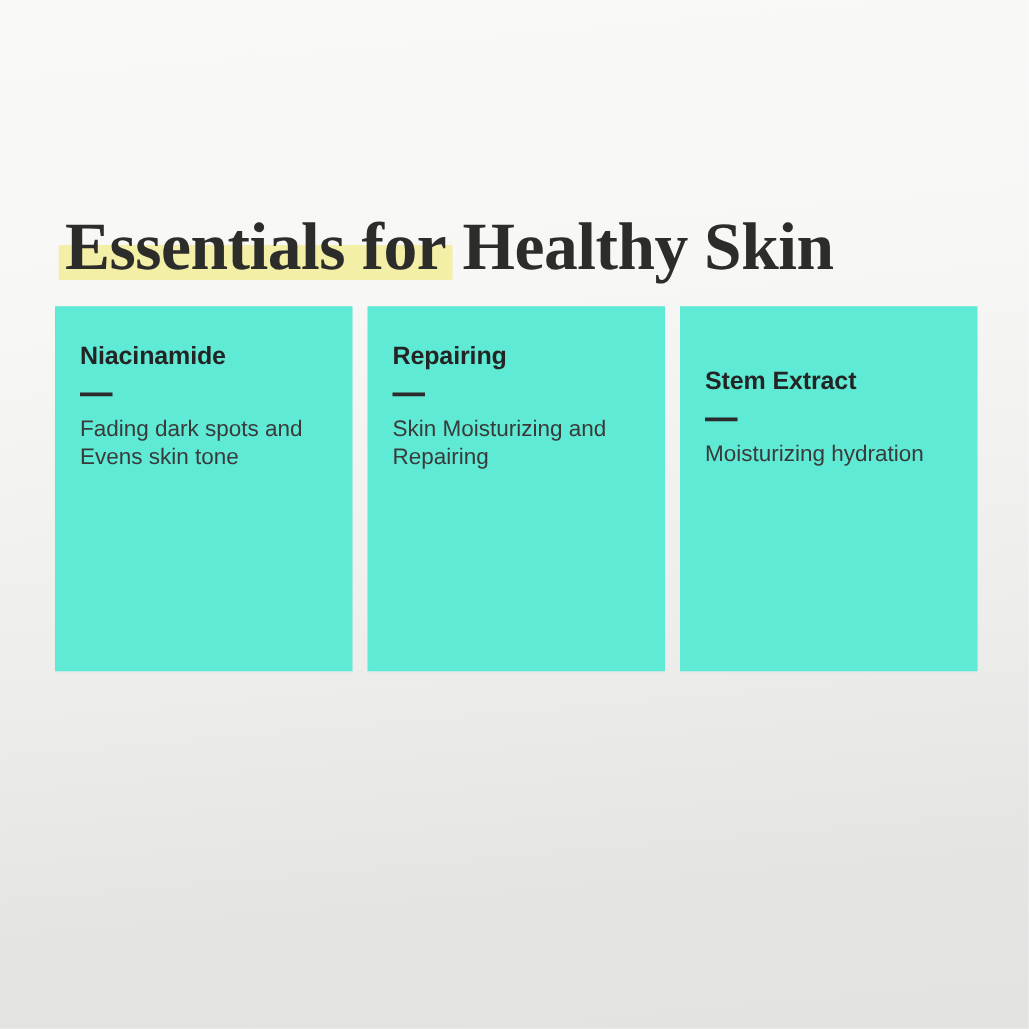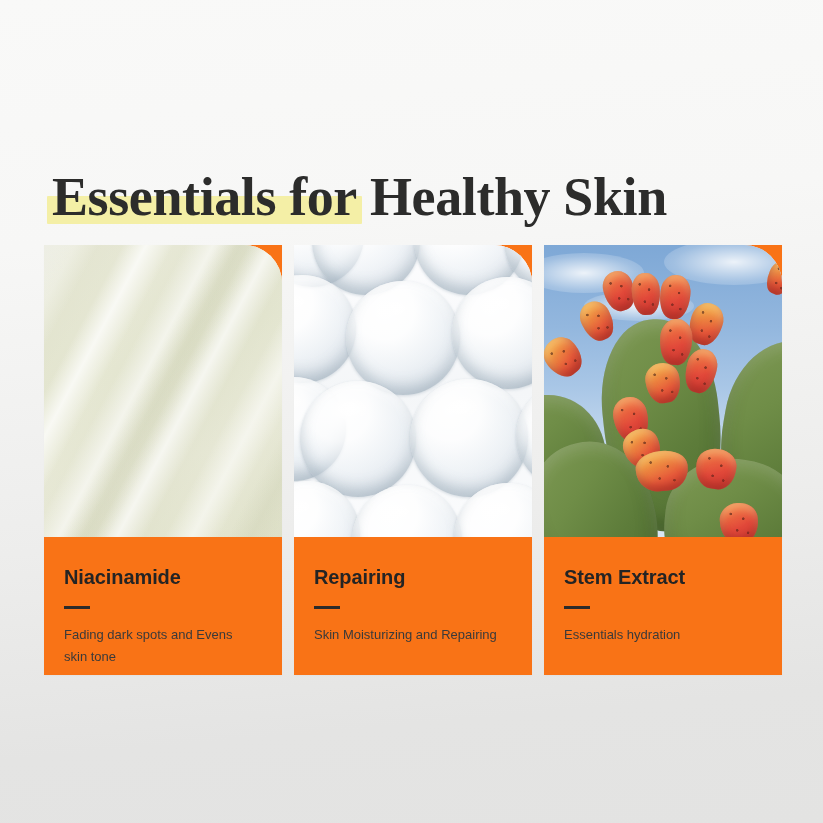--- a/index.html
+++ b/index.html
@@ -65,23 +65,23 @@
   .cards {
     position: absolute;
     left: 44px;
     top: 245px;
     width: 738px;
     display: flex;
     gap: 12px;
   }
   .card {
     width: 238px;
-    background: #f97316;
+    background: #5eead4;
     display: flex;
-    flex-direction: column;
+    flex-direction: row;
     box-shadow: 0 1px 2px rgba(0,0,0,0.025);
   }
   .card-media {
     position: relative;
     height: 292px;
     overflow: hidden;
     border-top-right-radius: 38px;
     background: #ffffff;
   }
   .card-body {
@@ -90,29 +90,29 @@
     box-sizing: border-box;
   }
   .card-title {
     font-size: 20px;
     line-height: 25px;
     font-weight: bold;
     color: #242424;
     letter-spacing: -0.1px;
     margin: 0;
   }
-  .card-title .line2 { display: block; }
+  .card-title .line2 { display: block; margin-top: 20px; }
   .divider {
     width: 26px;
     height: 3px;
     background: #2b2b2b;
     margin: 16px 0 15px 0;
   }
   .card-desc {
-    font-size: 13px;
+    font-size: 18px;
     line-height: 22px;
     color: #3a3a3a;
     margin: 0;
     max-width: 190px;
   }
 
   
   .cream {
     position: absolute;
     inset: 0;
@@ -279,18 +279,18 @@
           <div class="fruit y" style="left:80px; top:184px; width:36px; height:38px; transform:rotate(-22deg);"></div>
           <div class="fruit y" style="left:92px; top:206px; width:52px; height:40px; transform:rotate(-6deg);"></div>
           <div class="fruit" style="left:152px; top:204px; width:40px; height:40px; transform:rotate(8deg);"></div>
           <div class="fruit" style="left:176px; top:258px; width:38px; height:40px; transform:rotate(-4deg);"></div>
           <div class="fruit y" style="left:224px; top:16px; width:24px; height:34px; transform:rotate(24deg);"></div>
         </div>
       </div>
       <div class="card-body">
         <h2 class="card-title"><span class="line2">Stem Extract</span></h2>
         <div class="divider"></div>
-        <p class="card-desc">Essentials hydration</p>
+        <p class="card-desc">Moisturizing hydration</p>
       </div>
     </div>
 
   </div>
 </div>
 
 </body></html>

